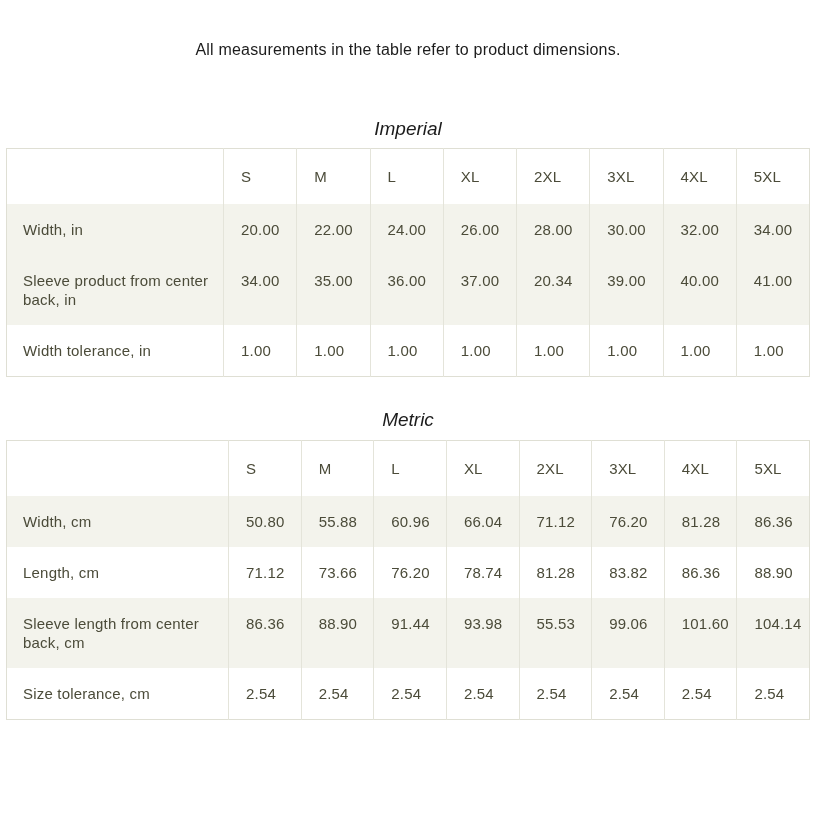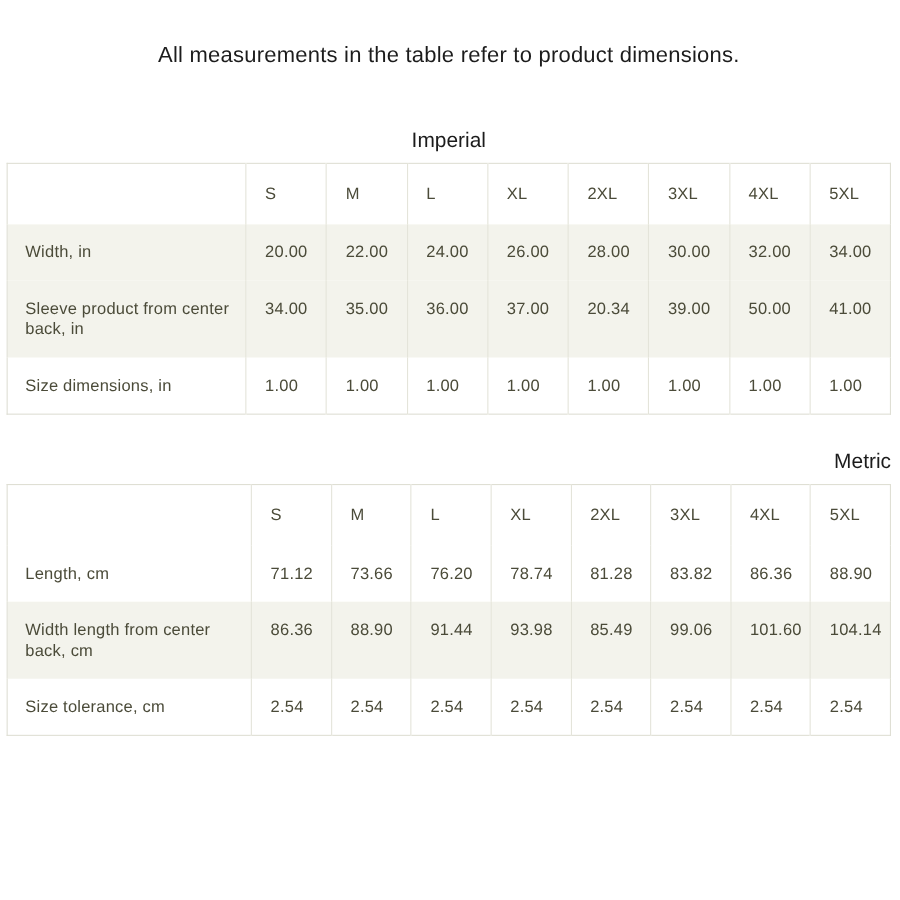--- a/index.html
+++ b/index.html
@@ -12,36 +12,37 @@
   *{box-sizing:border-box;}
   html,body{margin:0;padding:0;background:#ffffff;}
   body{
     width:818px;
     font-family:"Liberation Sans", sans-serif;
     padding:38px 8px 40px 6px;
   }
   .page-title{
     margin:0;
     text-align:center;
-    font-size:20px;
+    font-size:16px;
     line-height:24px;
     font-weight:400;
     color:var(--heading-text);
     letter-spacing:0.2px;
   }
   .section-heading{
     text-align:center;
     font-size:19px;
     line-height:23px;
     font-weight:400;
     color:var(--heading-text);
     margin:4px 0 8px 0;
+    font-style:italic;
   }
   .section-heading.first{margin-top:55px;}
-  .section-heading.second{margin-top:31px;margin-bottom:9px;text-align:right;}
+  .section-heading.second{margin-top:31px;margin-bottom:9px;}
   table.size-table{
     width:100%;
     border-collapse:collapse;
     table-layout:fixed;
     border:1px solid var(--border);
     font-size:15px;
     color:var(--table-text);
     letter-spacing:0.2px;
   }
   table.size-table col.label-col{width:217px;}
@@ -106,25 +107,25 @@
           <td>34.00</td>
         </tr>
         <tr class="stripe">
           <td class="label-cell">Sleeve product from center back, in</td>
           <td>34.00</td>
           <td>35.00</td>
           <td>36.00</td>
           <td>37.00</td>
           <td>20.34</td>
           <td>39.00</td>
-          <td>50.00</td>
+          <td>40.00</td>
           <td>41.00</td>
         </tr>
         <tr>
-          <td class="label-cell">Size dimensions, in</td>
+          <td class="label-cell">Width tolerance, in</td>
           <td>1.00</td>
           <td>1.00</td>
           <td>1.00</td>
           <td>1.00</td>
           <td>1.00</td>
           <td>1.00</td>
           <td>1.00</td>
           <td>1.00</td>
         </tr>
       </tbody>
@@ -152,38 +153,49 @@
           <th>M</th>
           <th>L</th>
           <th>XL</th>
           <th>2XL</th>
           <th>3XL</th>
           <th>4XL</th>
           <th>5XL</th>
         </tr>
       </thead>
       <tbody>
+        <tr class="stripe">
+          <td class="label-cell">Width, cm</td>
+          <td>50.80</td>
+          <td>55.88</td>
+          <td>60.96</td>
+          <td>66.04</td>
+          <td>71.12</td>
+          <td>76.20</td>
+          <td>81.28</td>
+          <td>86.36</td>
+        </tr>
         <tr>
           <td class="label-cell">Length, cm</td>
           <td>71.12</td>
           <td>73.66</td>
           <td>76.20</td>
           <td>78.74</td>
           <td>81.28</td>
           <td>83.82</td>
           <td>86.36</td>
           <td>88.90</td>
         </tr>
         <tr class="stripe">
-          <td class="label-cell">Width length from center back, cm</td>
+          <td class="label-cell">Sleeve length from center back, cm</td>
           <td>86.36</td>
           <td>88.90</td>
           <td>91.44</td>
           <td>93.98</td>
-          <td>85.49</td>
+          <td>55.53</td>
           <td>99.06</td>
           <td>101.60</td>
           <td>104.14</td>
         </tr>
         <tr>
           <td class="label-cell">Size tolerance, cm</td>
           <td>2.54</td>
           <td>2.54</td>
           <td>2.54</td>
           <td>2.54</td>

